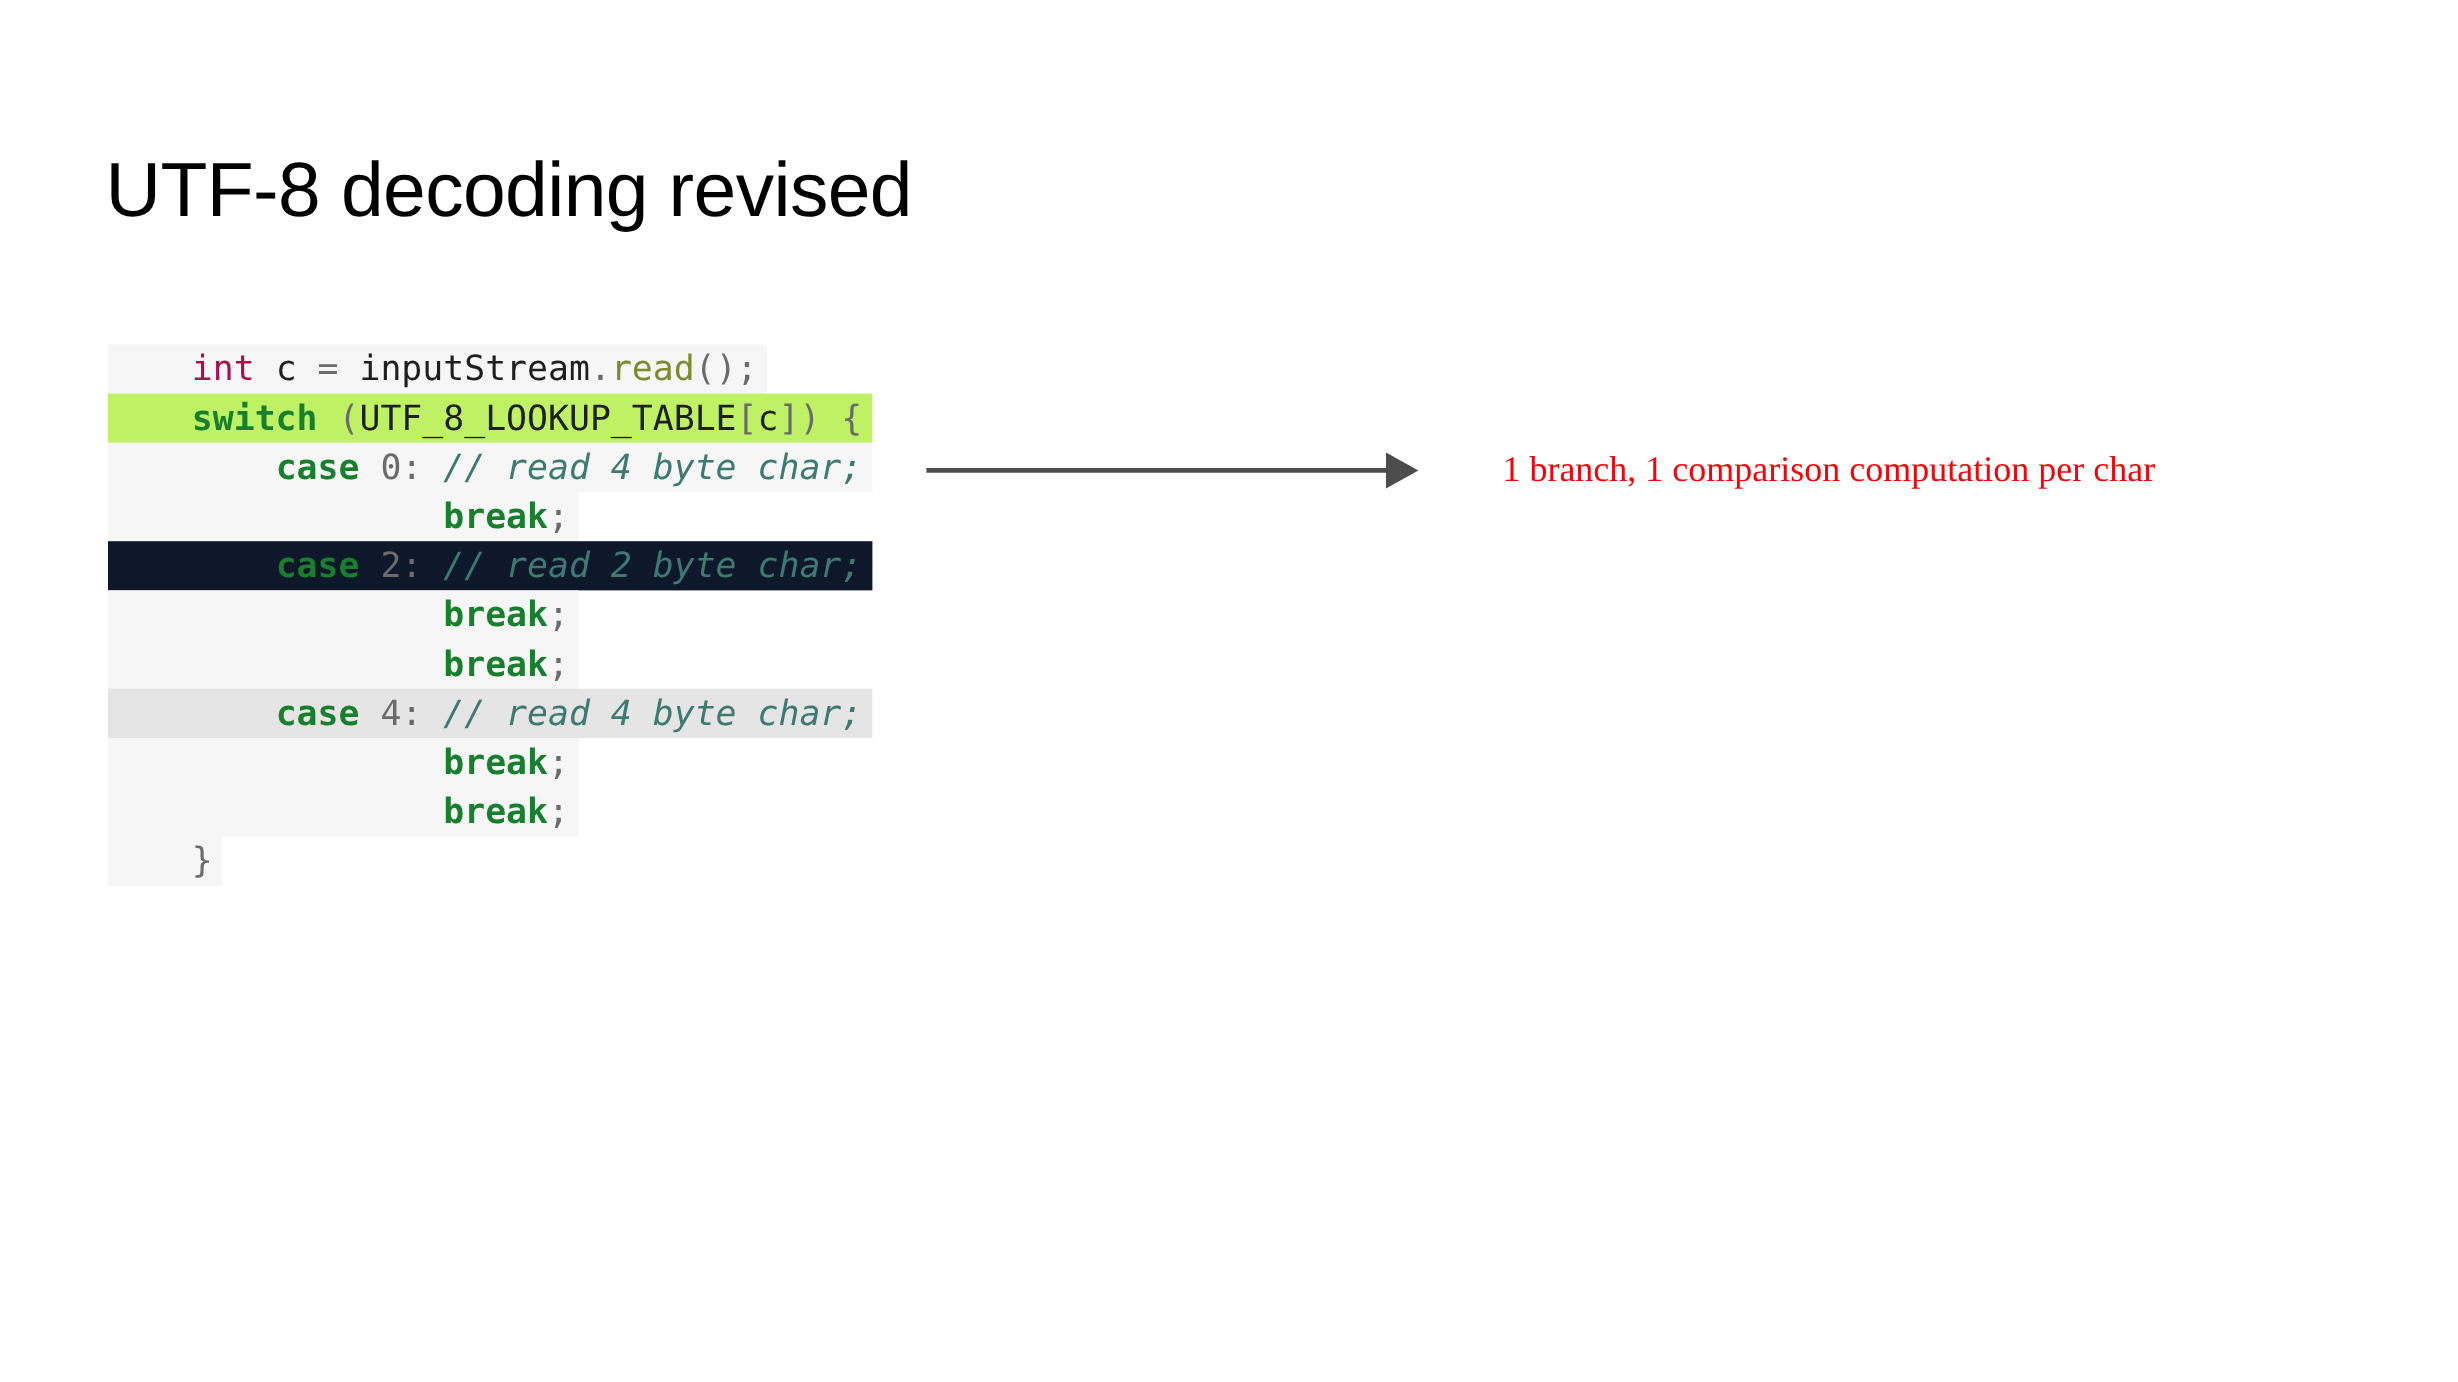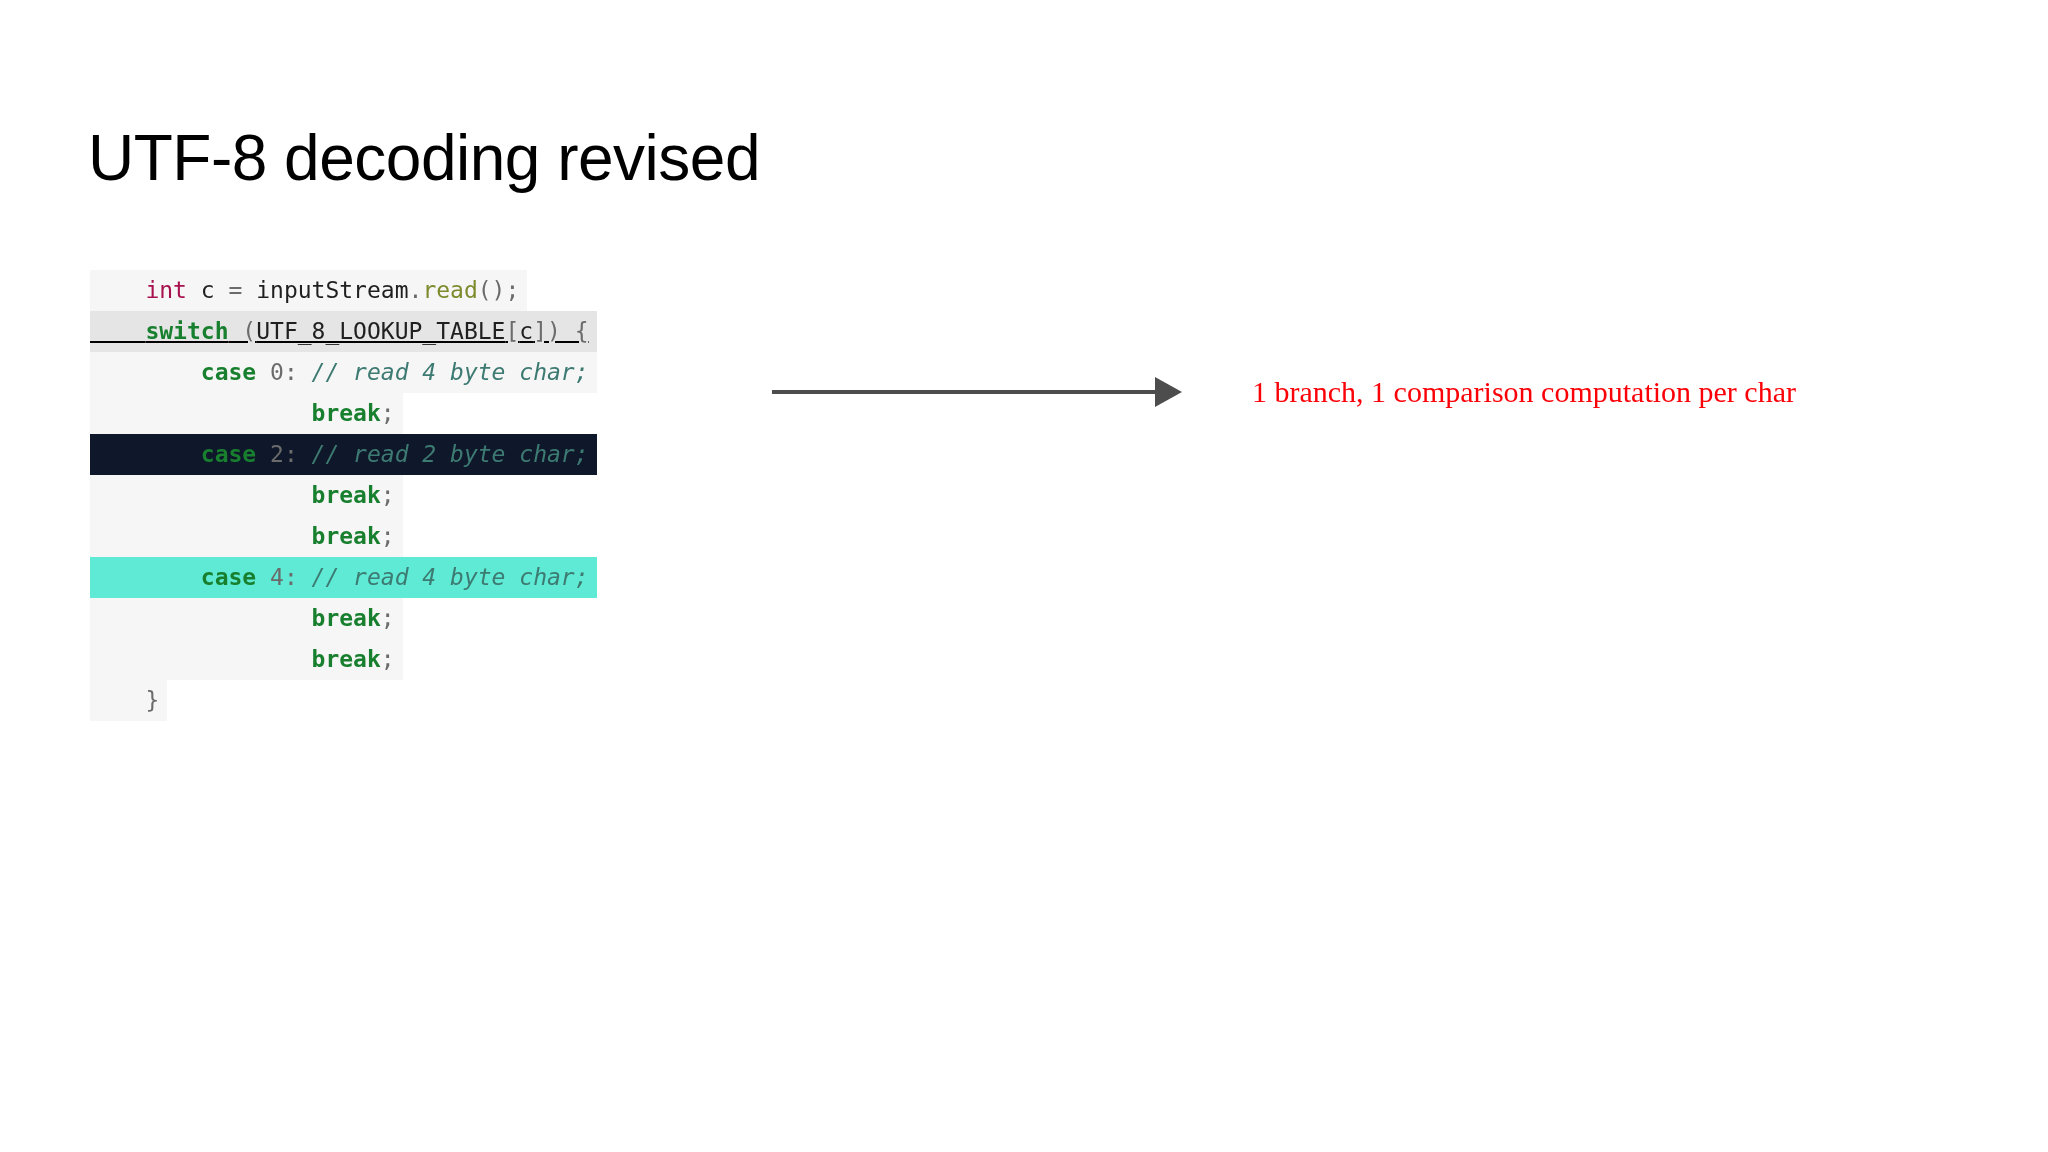--- a/index.html
+++ b/index.html
@@ -33,23 +33,23 @@
     font-weight: 400;
     color: #000000;
     letter-spacing: -0.5px;
     white-space: nowrap;
   }
 
   
   #code-block {
     position: absolute;
     left: 90px;
-    top: 270px;
+    top: 287px;
     font-family: "DejaVu Sans Mono", "Liberation Mono", monospace;
-    font-size: 23px;
+    font-size: 29px;
     line-height: 33px;
   }
 
   .code-line {
     height: 41px;
     margin: 0;
     padding: 0;
     white-space: pre;
     display: block;
   }
@@ -95,27 +95,27 @@
 </style>
 </head>
 <body>
 
 <div id="slide">
 
   <div id="slide-title">UTF-8 decoding revised</div>
 
   <div id="code-block">
       <div class="code-line"><span class="stripe" style="background-color: rgb(246, 246, 246);"><span class="tok-plain">    </span><span class="tok-type">int</span><span class="tok-ident"> c </span><span class="tok-punct">=</span><span class="tok-ident"> inputStream</span><span class="tok-punct">.</span><span class="tok-method">read</span><span class="tok-punct">();</span></span></div>
-      <div class="code-line"><span class="stripe" style="background-color: #e5e5e5; text-decoration: underline;"><span class="tok-plain">    </span><span class="tok-keyword">switch</span><span class="tok-punct"> (</span><span class="tok-ident">UTF_8_LOOKUP_TABLE</span><span class="tok-punct">[</span><span class="tok-ident">c</span><span class="tok-punct">]) {</span></span></div>
+      <div class="code-line"><span class="stripe" style="background-color: #bef264;"><span class="tok-plain">    </span><span class="tok-keyword">switch</span><span class="tok-punct"> (</span><span class="tok-ident">UTF_8_LOOKUP_TABLE</span><span class="tok-punct">[</span><span class="tok-ident">c</span><span class="tok-punct">]) {</span></span></div>
       <div class="code-line"><span class="stripe" style="background-color: rgb(246, 246, 246);"><span class="tok-plain">        </span><span class="tok-keyword">case</span><span class="tok-punct"> 0</span><span class="tok-punct">: </span><span class="tok-comment">// read 4 byte char;</span></span></div>
       <div class="code-line"><span class="stripe" style="background-color: rgb(246, 246, 246);"><span class="tok-plain">                </span><span class="tok-keyword">break</span><span class="tok-punct">;</span></span></div>
       <div class="code-line"><span class="stripe" style="background-color: #0f172a;"><span class="tok-plain">        </span><span class="tok-keyword">case</span><span class="tok-punct"> 2</span><span class="tok-punct">: </span><span class="tok-comment">// read 2 byte char;</span></span></div>
       <div class="code-line"><span class="stripe" style="background-color: rgb(246, 246, 246);"><span class="tok-plain">                </span><span class="tok-keyword">break</span><span class="tok-punct">;</span></span></div>
       <div class="code-line"><span class="stripe" style="background-color: rgb(246, 246, 246);"><span class="tok-plain">                </span><span class="tok-keyword">break</span><span class="tok-punct">;</span></span></div>
-      <div class="code-line"><span class="stripe" style="background-color: #5eead4;"><span class="tok-plain">        </span><span class="tok-keyword">case</span><span class="tok-punct"> 4</span><span class="tok-punct">: </span><span class="tok-comment">// read 4 byte char;</span></span></div>
+      <div class="code-line"><span class="stripe" style="background-color: #e5e5e5;"><span class="tok-plain">        </span><span class="tok-keyword">case</span><span class="tok-punct"> 4</span><span class="tok-punct">: </span><span class="tok-comment">// read 4 byte char;</span></span></div>
       <div class="code-line"><span class="stripe" style="background-color: rgb(246, 246, 246);"><span class="tok-plain">                </span><span class="tok-keyword">break</span><span class="tok-punct">;</span></span></div>
       <div class="code-line"><span class="stripe" style="background-color: rgb(246, 246, 246);"><span class="tok-plain">                </span><span class="tok-keyword">break</span><span class="tok-punct">;</span></span></div>
       <div class="code-line"><span class="stripe" style="background-color: rgb(246, 246, 246);"><span class="tok-plain">    </span><span class="tok-punct">}</span></span></div>
     </div>
 
   <div id="callout-arrow">
     <svg width="412" height="40" viewBox="0 0 412 40">
       <line x1="2" y1="20" x2="390" y2="20" stroke="#4d4d4d" stroke-width="4"></line>
       <polygon points="385,5 412,20 385,35" fill="#4d4d4d"></polygon>
     </svg>

